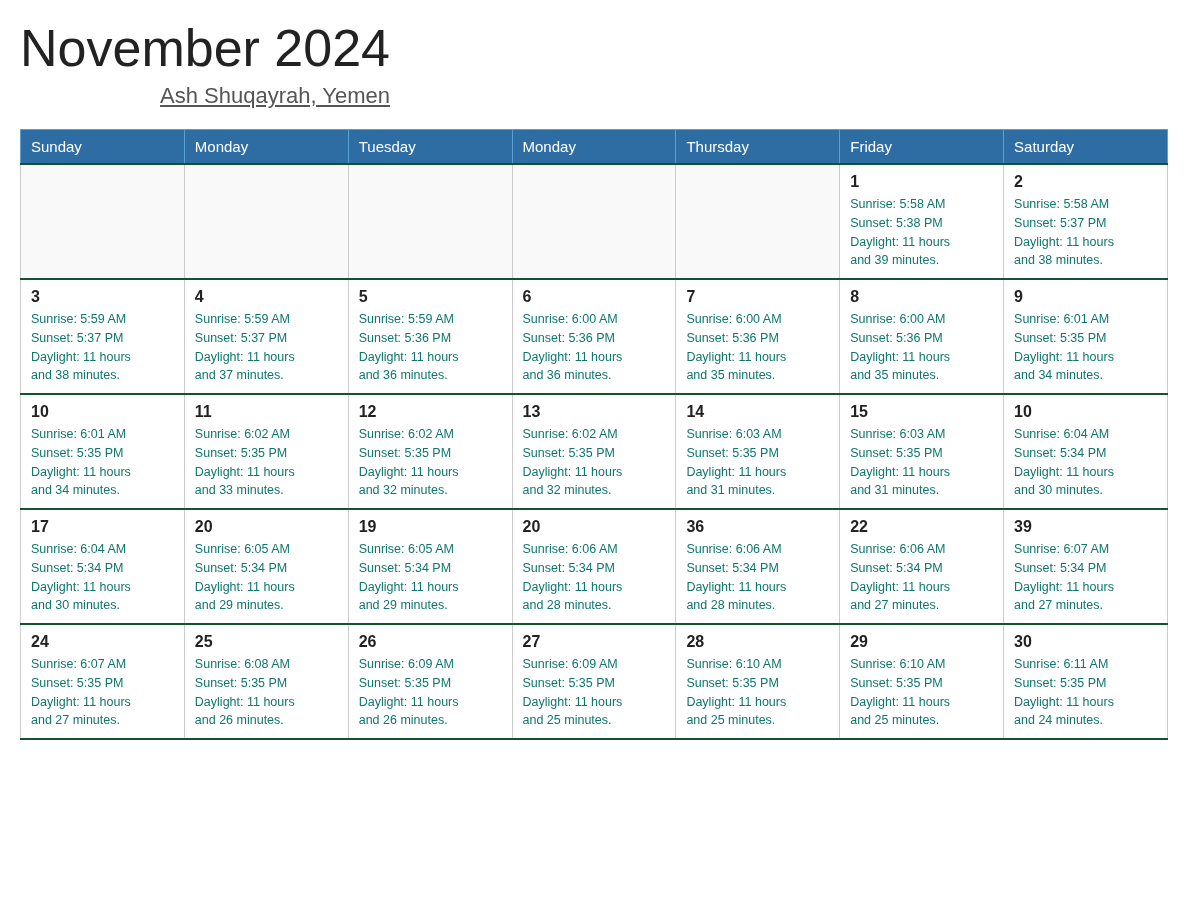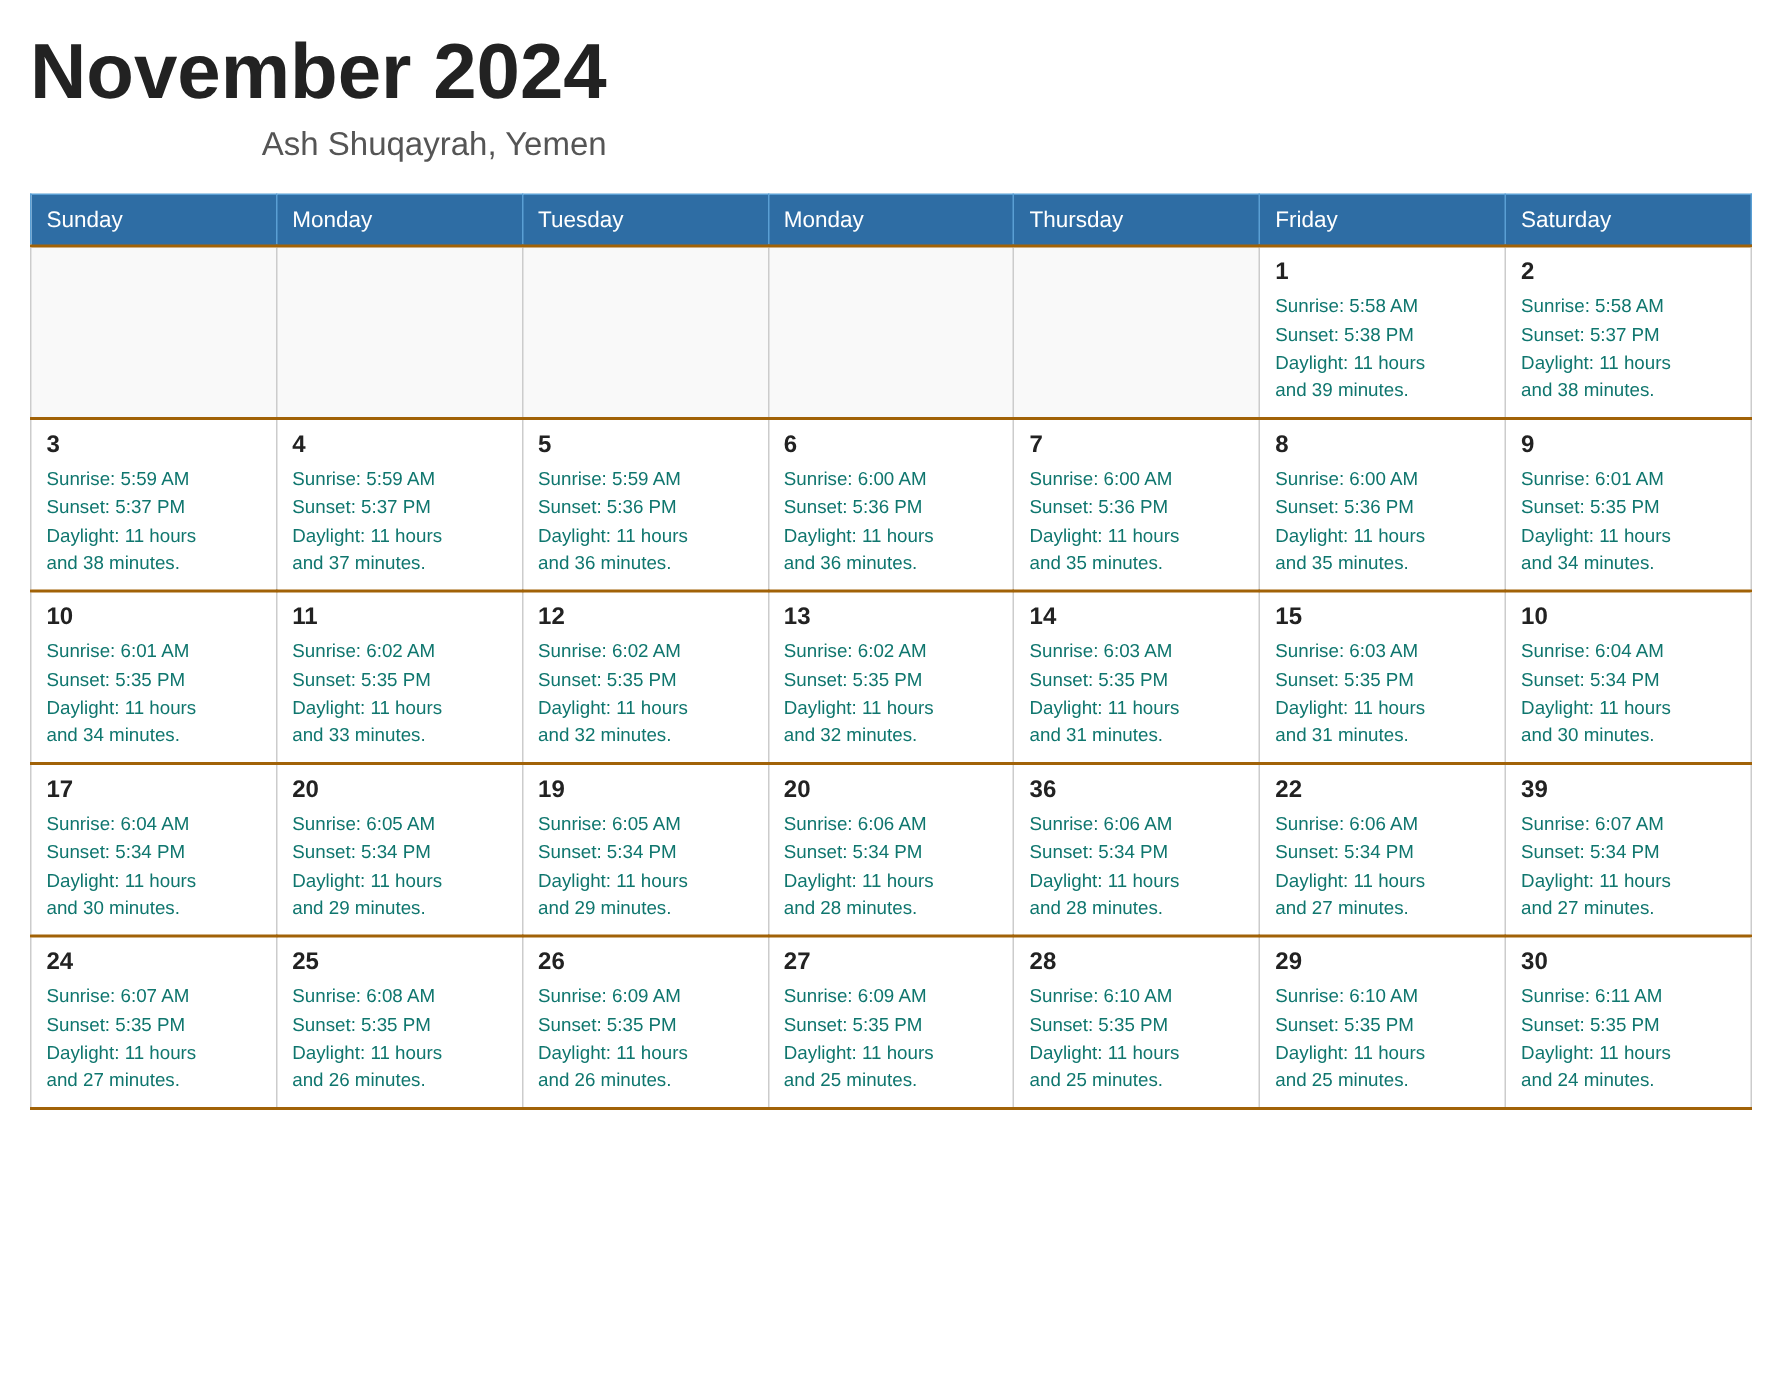--- a/index.html
+++ b/index.html
@@ -23,28 +23,29 @@
     }
     .logo-line1 {
       display: flex;
       align-items: center;
     }
     .title-area {
       text-align: right;
     }
     .main-title {
       font-size: 52px;
-      font-weight: 700;
+      font-weight: 400;
       color: #222;
       line-height: 1.1;
     }
     .subtitle {
       font-size: 22px;
       color: #555;
       margin-top: 6px;
+      text-decoration: underline;
     }
     .calendar {
       width: 100%;
       border-collapse: collapse;
       border: 1px solid #999;
     }
     .calendar th {
       background-color: #2e6da4;
       color: #fff;
       font-size: 15px;
@@ -56,21 +57,21 @@
     .calendar td {
       vertical-align: top;
       padding: 8px 10px;
       border: 1px solid #ccc;
       width: calc(100% / 7);
       min-height: 100px;
       font-size: 13px;
       color: #333;
     }
     .calendar tr {
-      border-bottom: 2px solid #a16207;
+      border-bottom: 2px solid #14532d;
     }
     .day-number {
       font-size: 16px;
       font-weight: bold;
       color: #222;
       display: block;
       margin-bottom: 4px;
     }
     .day-info {
       font-size: 12.5px;

